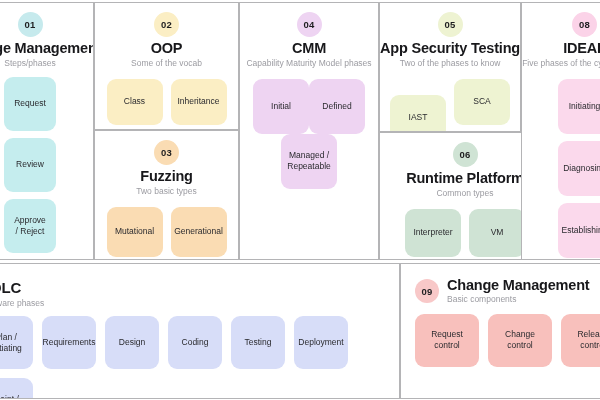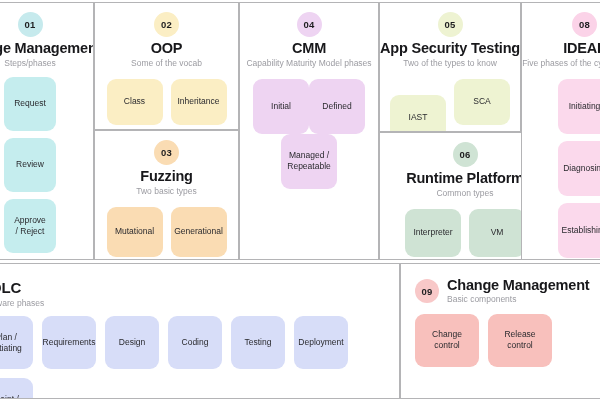--- a/index.html
+++ b/index.html
@@ -146,21 +146,21 @@
       <div class="chip" style="background: rgb(238, 212, 242);">Defined</div>
       <div class="chip" style="background: rgb(238, 212, 242);">Managed / Repeatable</div>
 
     </div>
   </div>
 
   <div class="panel" id="p05">
     <div class="panel-head">
       <div class="badge" style="background: rgb(238, 243, 210);">05</div>
       <div class="ptitle">App Security Testing</div>
-      <div class="psub">Two of the types to know</div>
+      <div class="psub">Two of the phases to know</div>
     </div>
     <div class="chips">
       <div class="chip" style="background: rgb(238, 243, 210); margin-top: 16px;">IAST</div>
       <div class="chip" style="background: rgb(238, 243, 210);">SCA</div>
     </div>
   </div>
 
   <div class="panel" id="p06">
     <div class="panel-head">
       <div class="badge" style="background: rgb(207, 227, 212);">06</div>
@@ -206,18 +206,19 @@
 
   <div class="panel" id="p09">
     <div class="panel-head">
       <div class="badge" style="background: rgb(248, 200, 200);">09</div>
       <div class="head-text">
         <div class="ptitle">Change Management</div>
         <div class="psub">Basic components</div>
       </div>
     </div>
     <div class="chips">
+      <div class="chip" style="background: rgb(248, 192, 188);">Request control</div>
       <div class="chip" style="background: rgb(248, 192, 188);">Change control</div>
       <div class="chip" style="background: rgb(248, 192, 188);">Release control</div>
     </div>
   </div>
 
 </div>
 
 </body></html>

